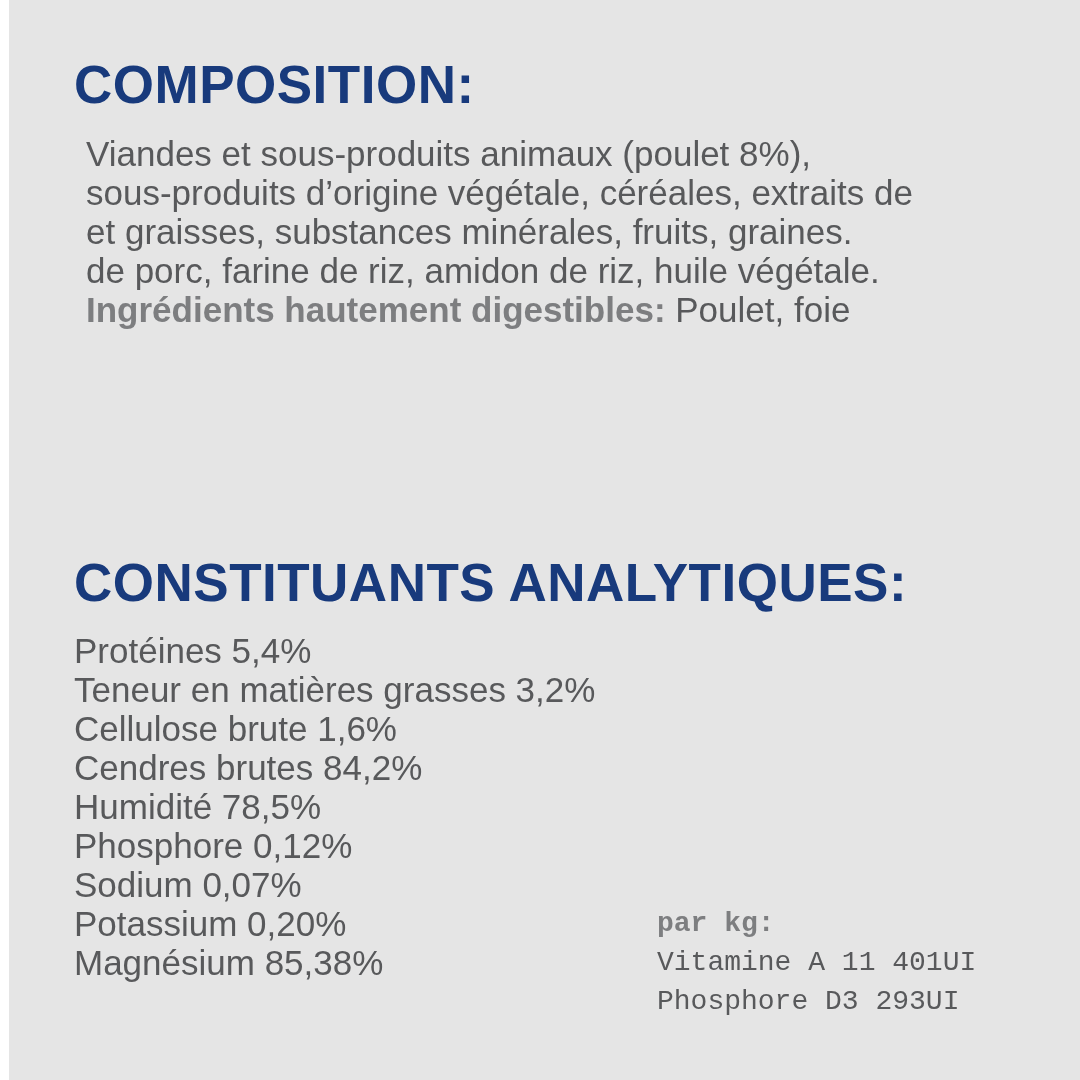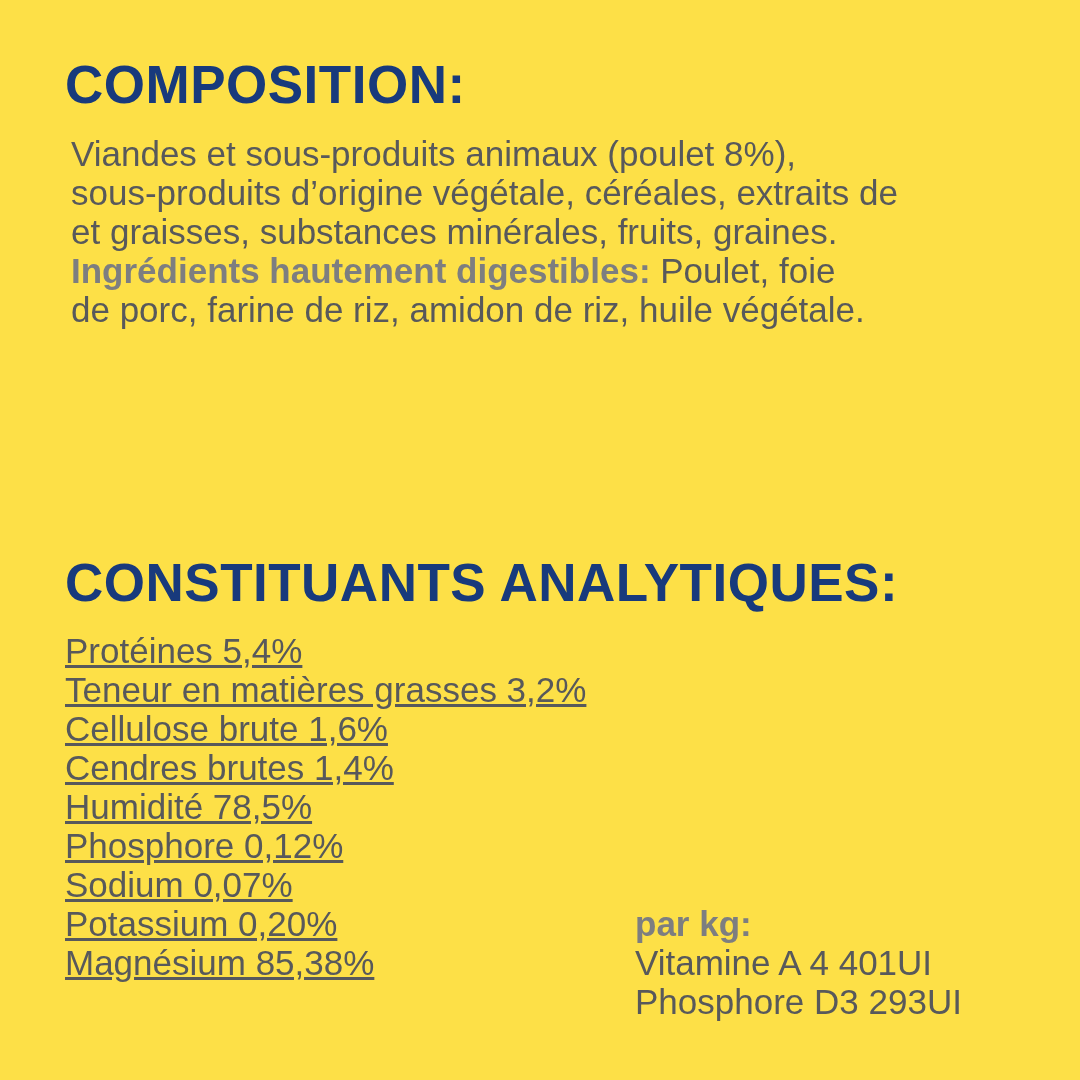--- a/index.html
+++ b/index.html
@@ -7,98 +7,99 @@
   body {
     width: 1080px;
     height: 1080px;
     position: relative;
     font-family: "Liberation Sans", "DejaVu Sans", sans-serif;
     overflow: hidden;
   }
   .page {
     position: absolute;
     inset: 0;
-    background: #fde047;
+    background: #e5e5e5;
+    margin-left: 9px;
   }
   .section-heading {
     position: absolute;
     left: 65px;
     font-size: 53px;
     line-height: 53px;
     font-weight: 800;
     letter-spacing: 0.5px;
     color: #183a7c;
     white-space: nowrap;
   }
   #composition-heading { top: 58px; }
   #analytical-heading  { top: 556px; text-align: center; }
 
   .composition-text {
     position: absolute;
-    left: 71px;
+    left: 77px;
     top: 134px;
     font-size: 35px;
     line-height: 39px;
     color: #58595b;
   }
   .composition-text .line { white-space: nowrap; }
   .bold-gray {
     font-weight: 700;
     color: #7d7e80;
   }
 
   .analytical-list {
     position: absolute;
     left: 65px;
     top: 631px;
     font-size: 35px;
     line-height: 39px;
     color: #58595b;
-    text-decoration: underline;
   }
   .analytical-list .line { white-space: nowrap; }
 
   .per-kg {
     position: absolute;
-    left: 635px;
+    left: 648px;
     top: 904px;
-    font-size: 35px;
+    font-size: 28px;
     line-height: 39px;
     color: #58595b;
+    font-family: Liberation Mono, monospace;
   }
   .per-kg .line { white-space: nowrap; }
 </style>
 </head>
 <body>
 
 <div class="page">
 
   <div class="section-heading" id="composition-heading">COMPOSITION:</div>
 
   <div class="composition-text">
     <div class="line">Viandes et sous-produits animaux (poulet 8%),</div>
     <div class="line">sous-produits d’origine végétale, céréales, extraits de</div>
     <div class="line">et graisses, substances minérales, fruits, graines.</div>
+    <div class="line">de porc, farine de riz, amidon de riz, huile végétale.</div>
     <div class="line"><span class="bold-gray">Ingrédients hautement digestibles:</span><span> Poulet, foie</span></div>
-    <div class="line">de porc, farine de riz, amidon de riz, huile végétale.</div>
   </div>
 
   <div class="section-heading" id="analytical-heading">CONSTITUANTS ANALYTIQUES:</div>
 
   <div class="analytical-list">
     <div class="line">Protéines 5,4%</div>
     <div class="line">Teneur en matières grasses 3,2%</div>
     <div class="line">Cellulose brute 1,6%</div>
-    <div class="line">Cendres brutes 1,4%</div>
+    <div class="line">Cendres brutes 84,2%</div>
     <div class="line">Humidité 78,5%</div>
     <div class="line">Phosphore 0,12%</div>
     <div class="line">Sodium 0,07%</div>
     <div class="line">Potassium 0,20%</div>
     <div class="line">Magnésium 85,38%</div>
   </div>
 
   <div class="per-kg">
     <div class="line bold-gray">par kg:</div>
-    <div class="line">Vitamine A 4 401UI</div>
+    <div class="line">Vitamine A 11 401UI</div>
     <div class="line">Phosphore D3 293UI</div>
   </div>
 
 </div>
 
 </body></html>

